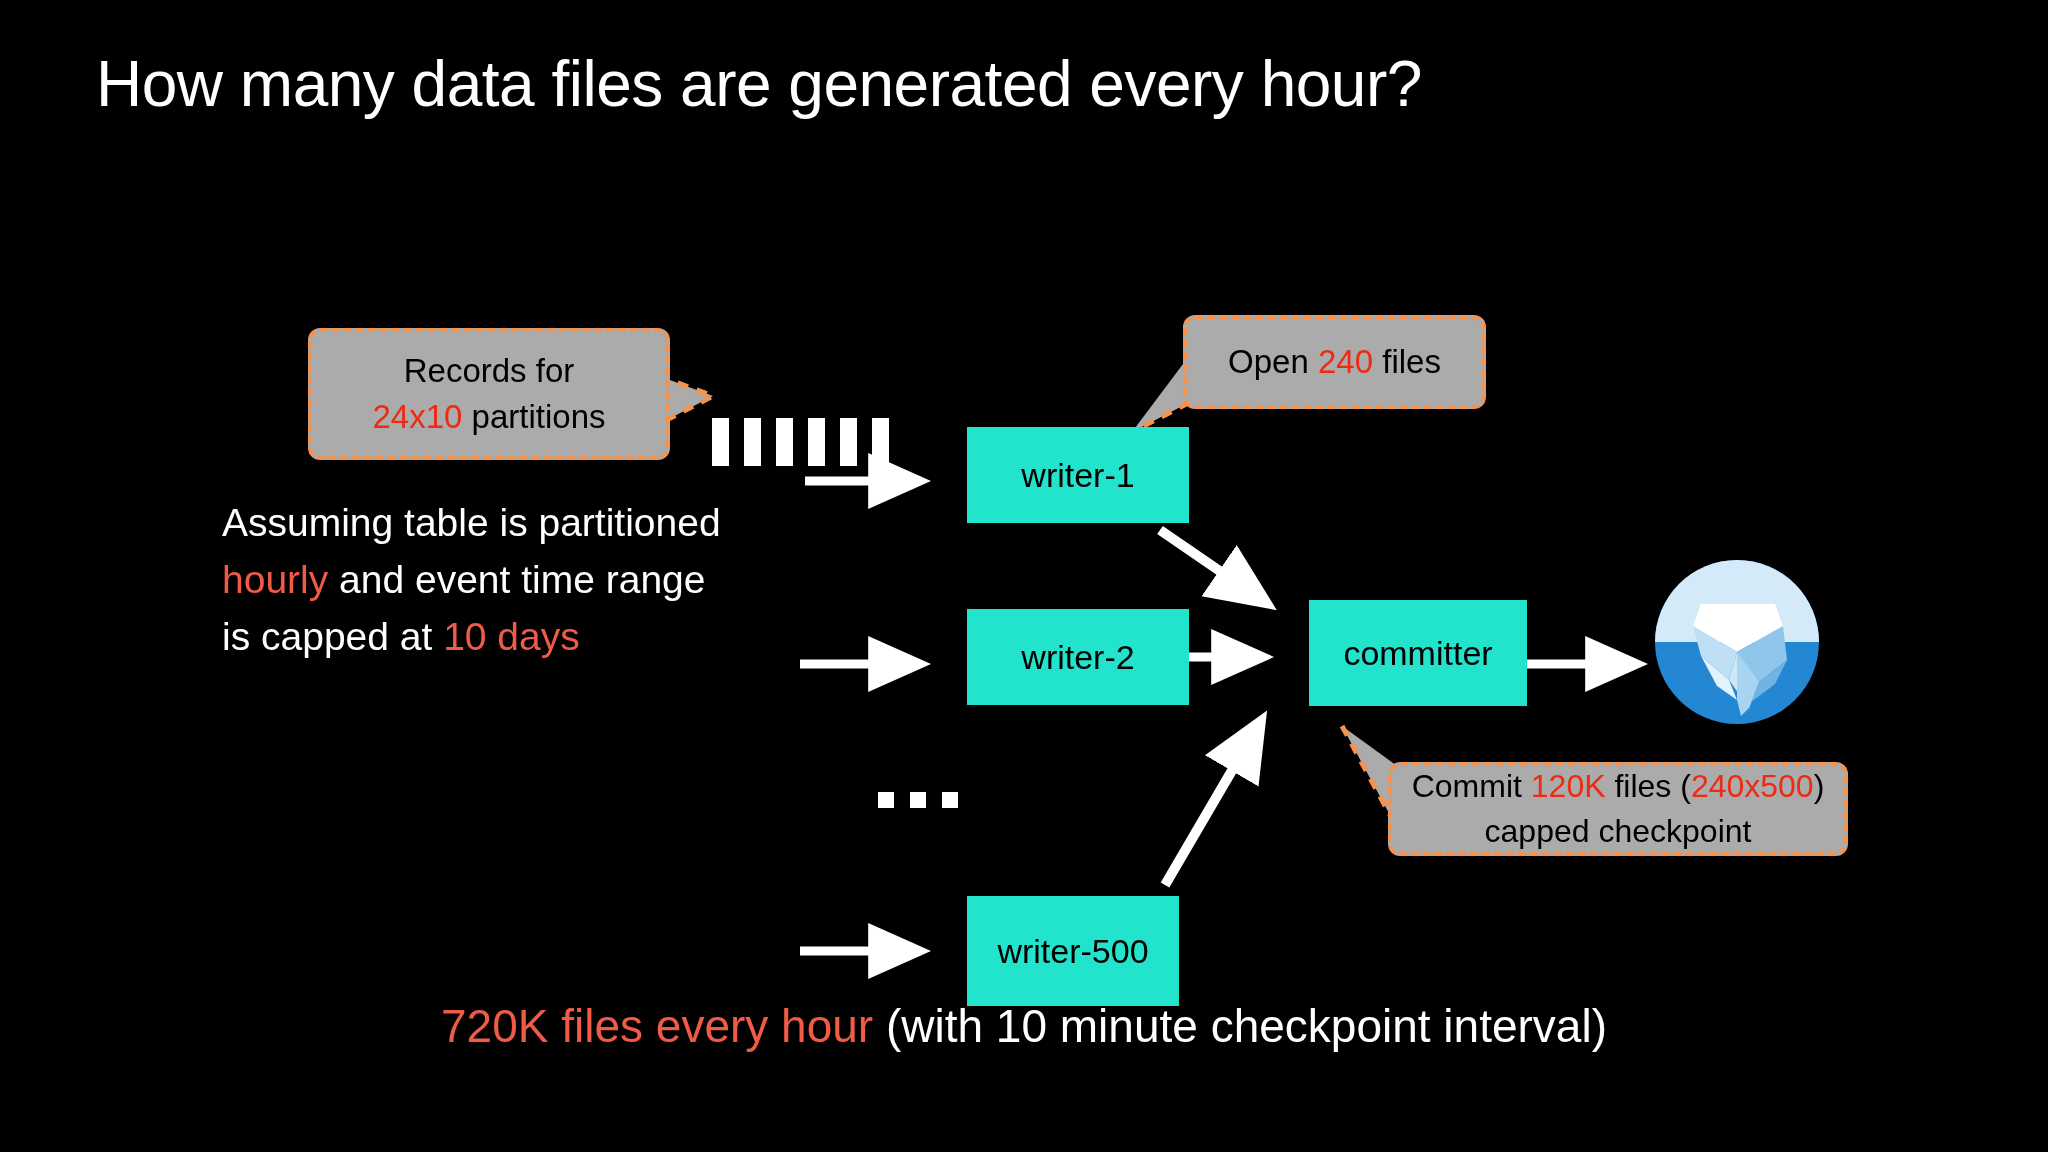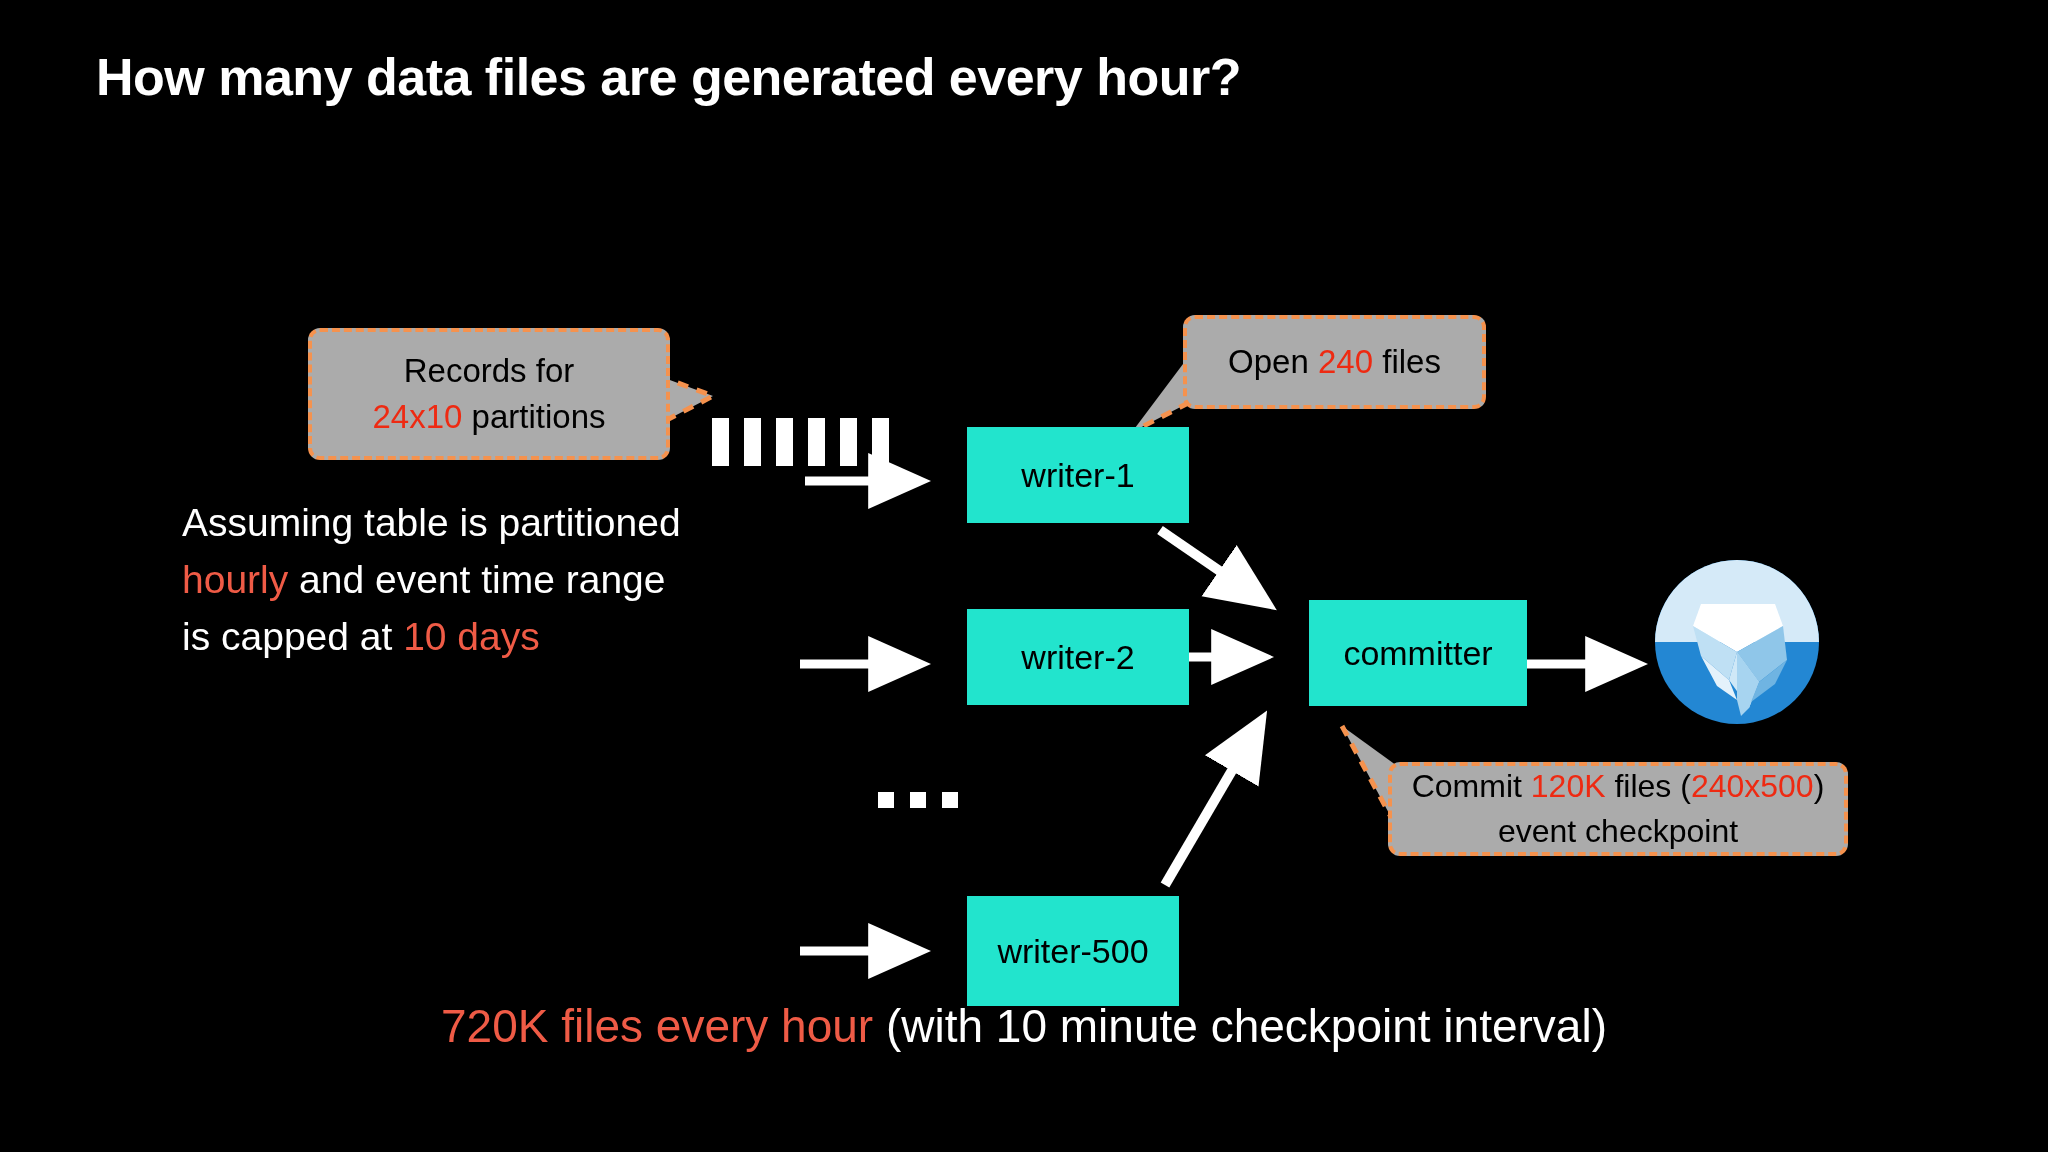--- a/index.html
+++ b/index.html
@@ -20,41 +20,41 @@
     width: 2048px;
     height: 1152px;
     background: #000000;
   }
 
   
   .title {
     position: absolute;
     left: 96px;
     top: 48px;
-    font-size: 52px;
+    font-size: 64px;
     line-height: 1.15;
     color: #ffffff;
-    font-weight: 700;
+    font-weight: 400;
     letter-spacing: -0.5px;
     white-space: nowrap;
   }
 
   
   .assume {
     position: absolute;
     left: 182px;
     top: 494px;
     font-size: 39px;
     line-height: 57px;
     color: #ffffff;
     font-weight: 400;
     white-space: nowrap;
   }
   .assume .hl { color: #ef5b46; }
-  .assume .line { display: block; }
+  .assume .line { display: block; margin-left: 40px; }
 
   
   .caption {
     position: absolute;
     left: 0;
     top: 999px;
     width: 2048px;
     text-align: center;
     font-size: 46px;
     color: #ffffff;
@@ -232,21 +232,21 @@
     <div>Records for</div>
     <div><span class="hl">24x10</span><span> partitions</span></div>
   </div>
 
   <div class="callout" id="callout-open">
     <div><span>Open </span><span class="hl">240</span><span> files</span></div>
   </div>
 
   <div class="callout" id="callout-commit">
     <div><span>Commit </span><span class="hl">120K</span><span> files (</span><span class="hl">240x500</span><span>)</span></div>
-    <div>event checkpoint</div>
+    <div>capped checkpoint</div>
   </div>
 
   <div class="node" id="writer1">
       <span>writer-1</span>
     </div>
   <div class="node" id="writer2">
       <span>writer-2</span>
     </div>
   <div class="node" id="writer500">
       <span>writer-500</span>

